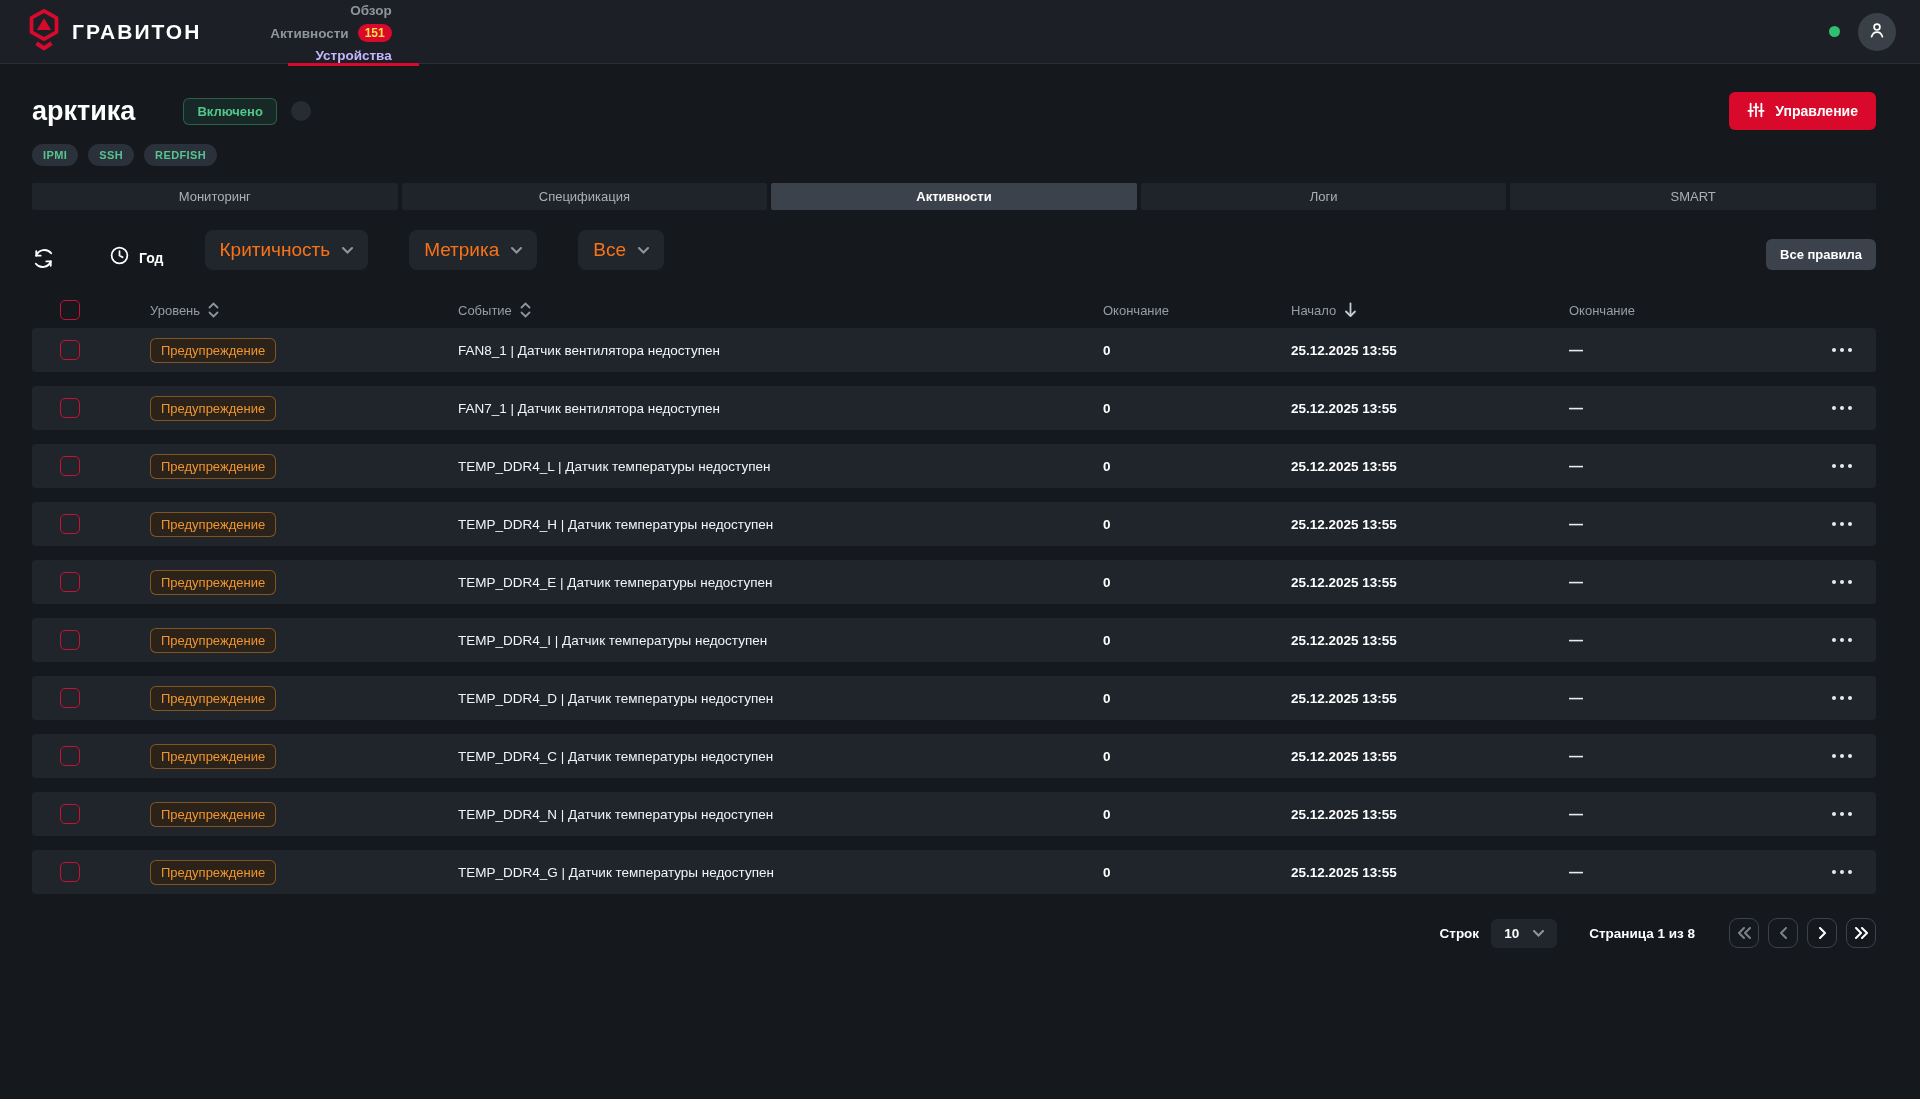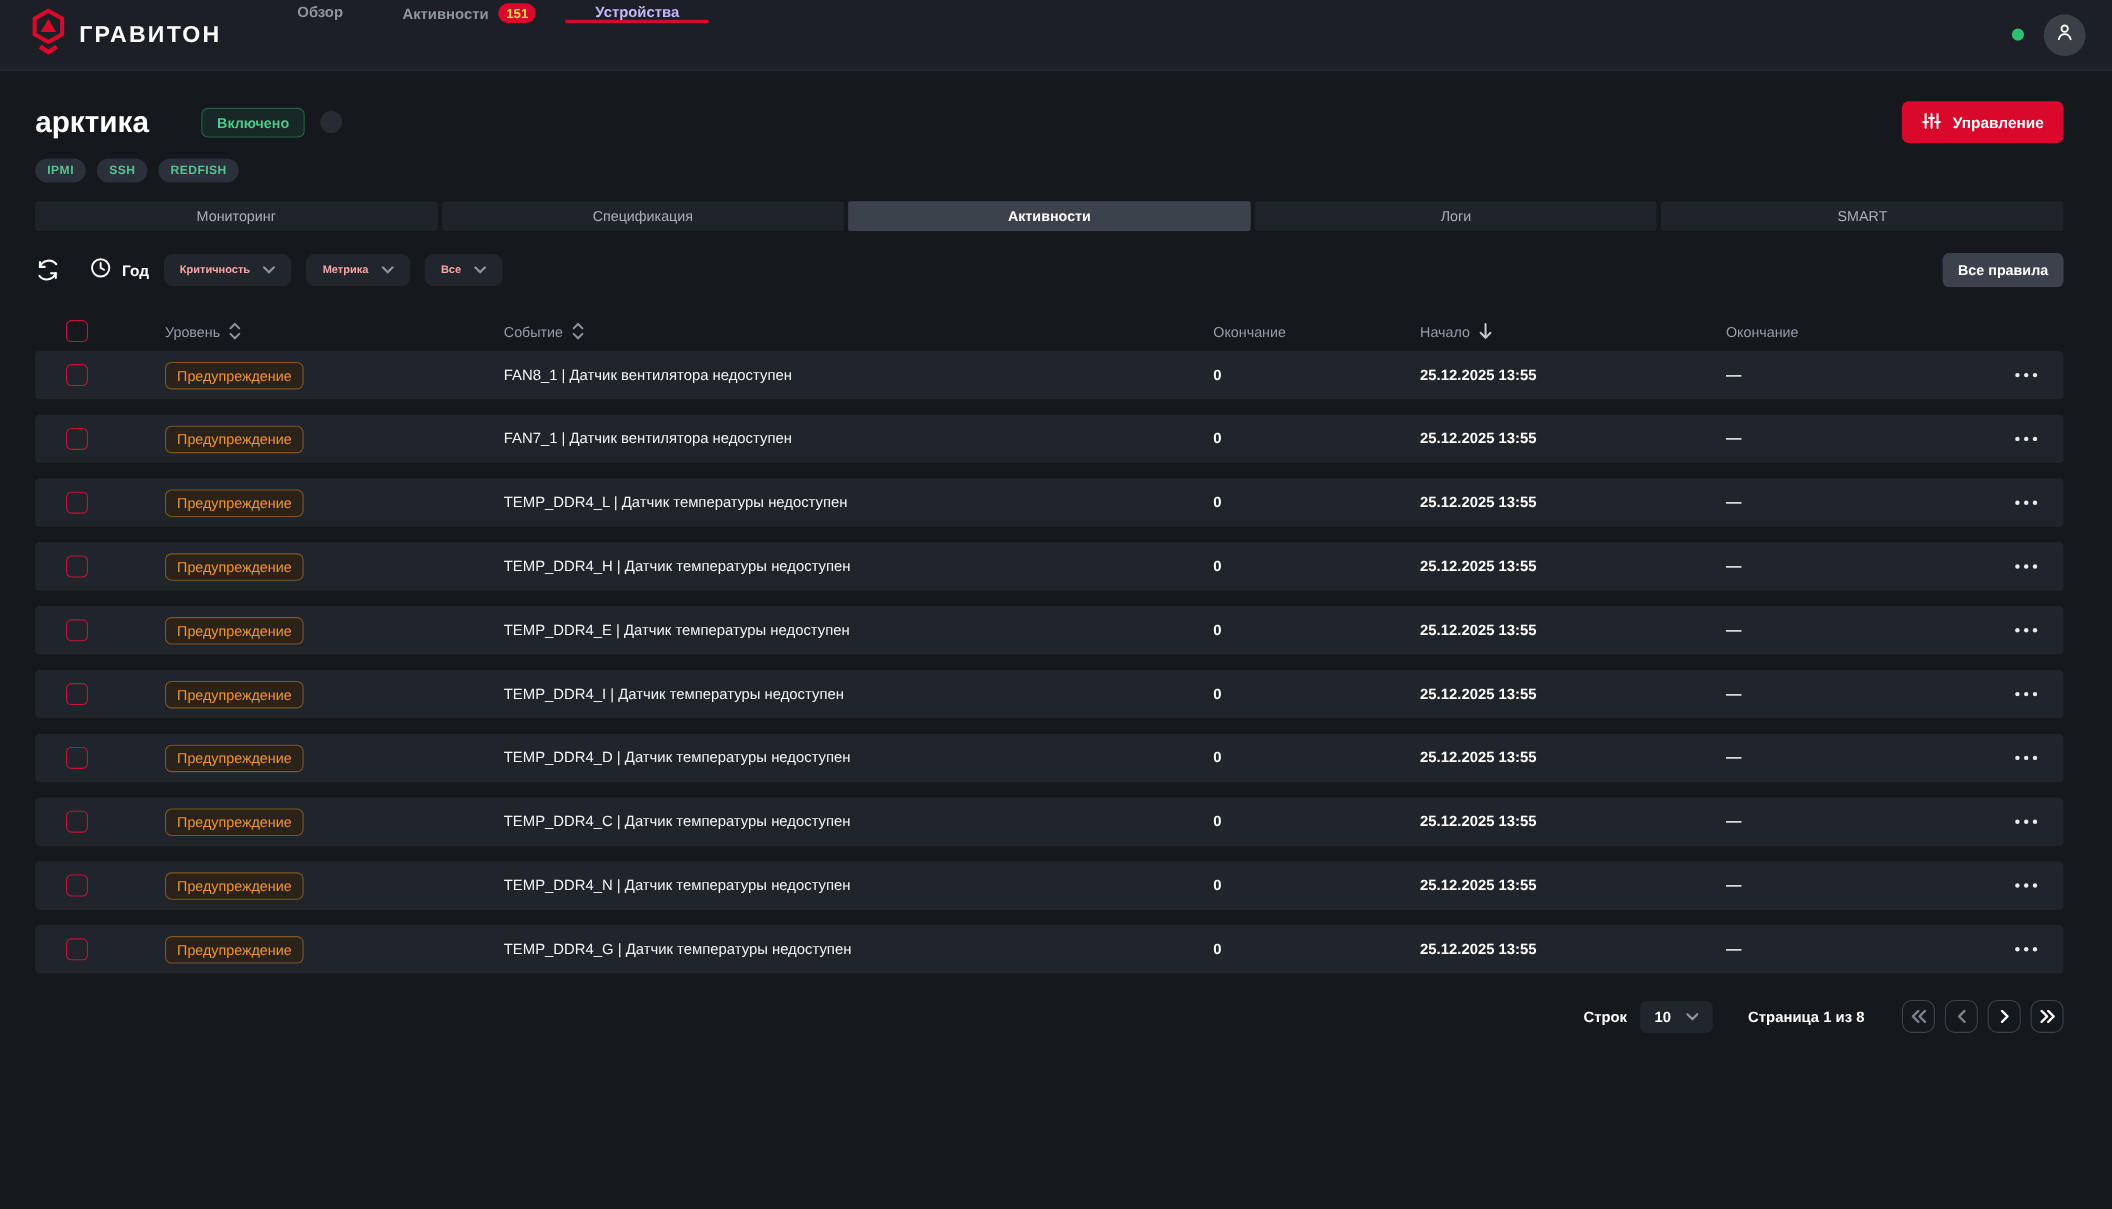--- a/index.html
+++ b/index.html
@@ -10,21 +10,21 @@
     color:#fff;
     overflow:hidden;
   }
   
   .navbar {
     height:64px; background:#1c2026; border-bottom:1px solid #2b3038;
     display:flex; align-items:stretch; padding:0 24px;
   }
   .brand { display:flex; align-items:center; gap:8px; }
   .brand-name { font-size:21px; font-weight:700; letter-spacing:2px; color:#fff; }
-  .nav-menu { display:flex; align-items:flex-start; margin-left:42px; }
+  .nav-menu { display:flex; align-items:flex-end; margin-left:42px;flex-direction:column; }
   .nav-item {
     display:flex; align-items:center; gap:9px; padding:0 27px;
     font-size:13.5px; font-weight:600; color:#8e959f; cursor:pointer;
     border-bottom:3px solid transparent; border-top:3px solid transparent;
   }
   .nav-item.active { color:#c4b5fd; border-bottom-color:#d8092b; }
   .nav-badge {
     background:#d8092b; color:#fde047; font-size:12px; font-weight:700;
     border-radius:11px; padding:3px 7px; line-height:1;
   }
@@ -57,28 +57,28 @@
   }
   
   .tabs { margin-top:17px; display:flex; gap:4px; }
   .tab {
     flex:1; height:27px; background:#1f242b; color:#a9b0b9; font-size:13px;
     display:flex; align-items:center; justify-content:center;
     border-radius:2px; cursor:pointer;
   }
   .tab.active { background:#3c424c; color:#fff; font-weight:700; }
   
-  .filters { margin-top:20px; display:flex; align-items:center; }
+  .filters { margin-top:20px; display:flex; align-items:flex-end;gap:28px; }
   .icon-btn { background:none; border:none; cursor:pointer; display:flex; align-items:center; padding:0; }
   .period { display:flex; align-items:center; gap:9px; margin-left:26px; cursor:pointer; }
   .period-label { font-size:14px; font-weight:700; color:#fff; }
   .dd {
     display:flex; align-items:center; gap:12px; background:#21262d;
     border-radius:8px; padding:9px 15px; margin-left:13px;
-    font-size:10px; font-weight:700; color:#fca5a5; cursor:pointer;
+    font-size:19px; font-weight:400; color:#f97316; cursor:pointer;
   }
   .filters .dd:first-of-type { margin-left:24px; }
   .all-rules-btn {
     margin-left:auto; background:#3c424c; border:none; color:#fff;
     font-family:inherit; font-size:13px; font-weight:700;
     padding:8px 14px; border-radius:6px; cursor:pointer;
   }
   
   .table { margin-top:22px; }
   .trow {

